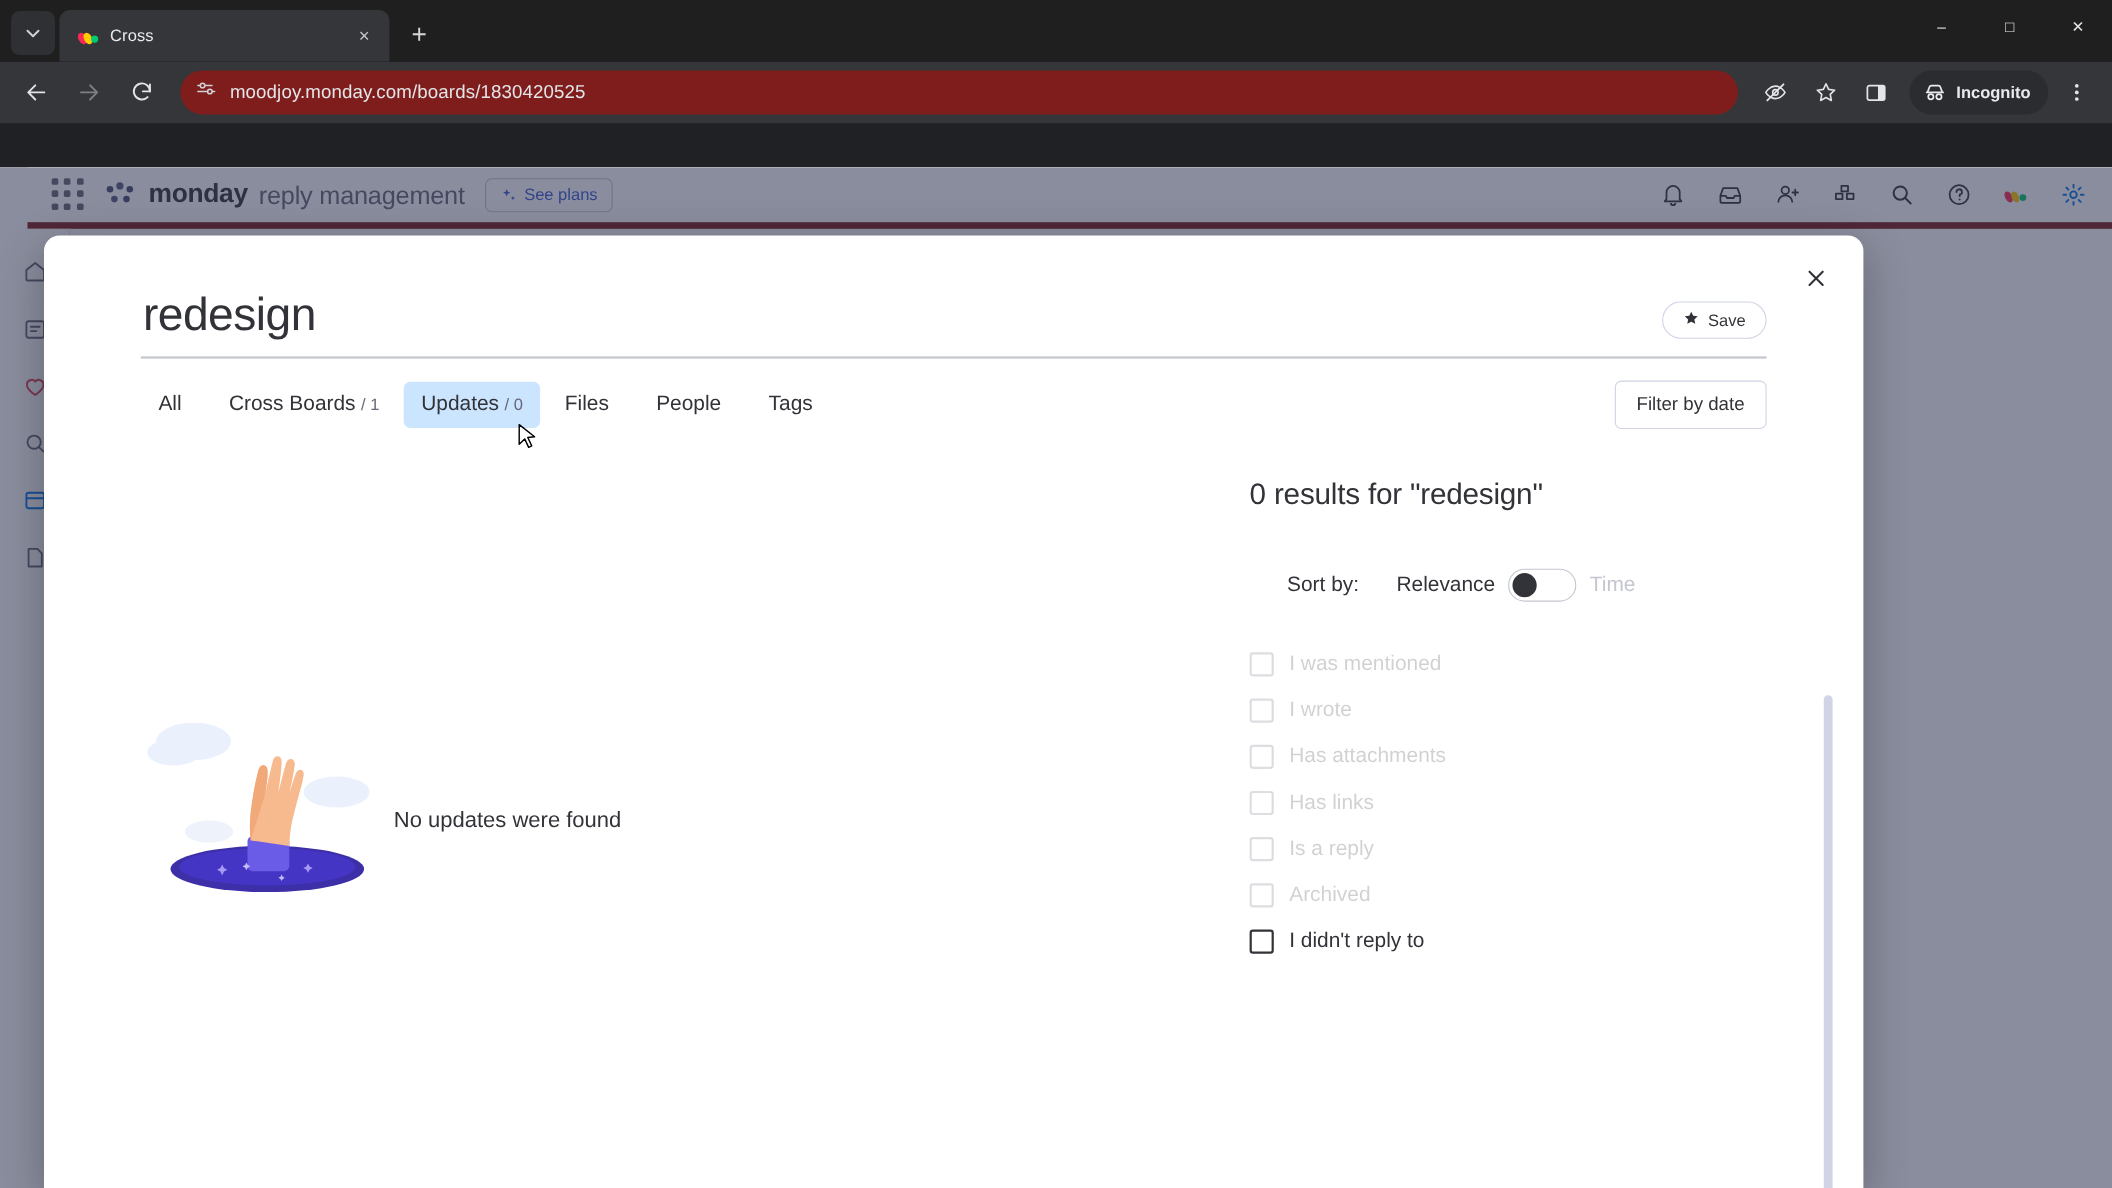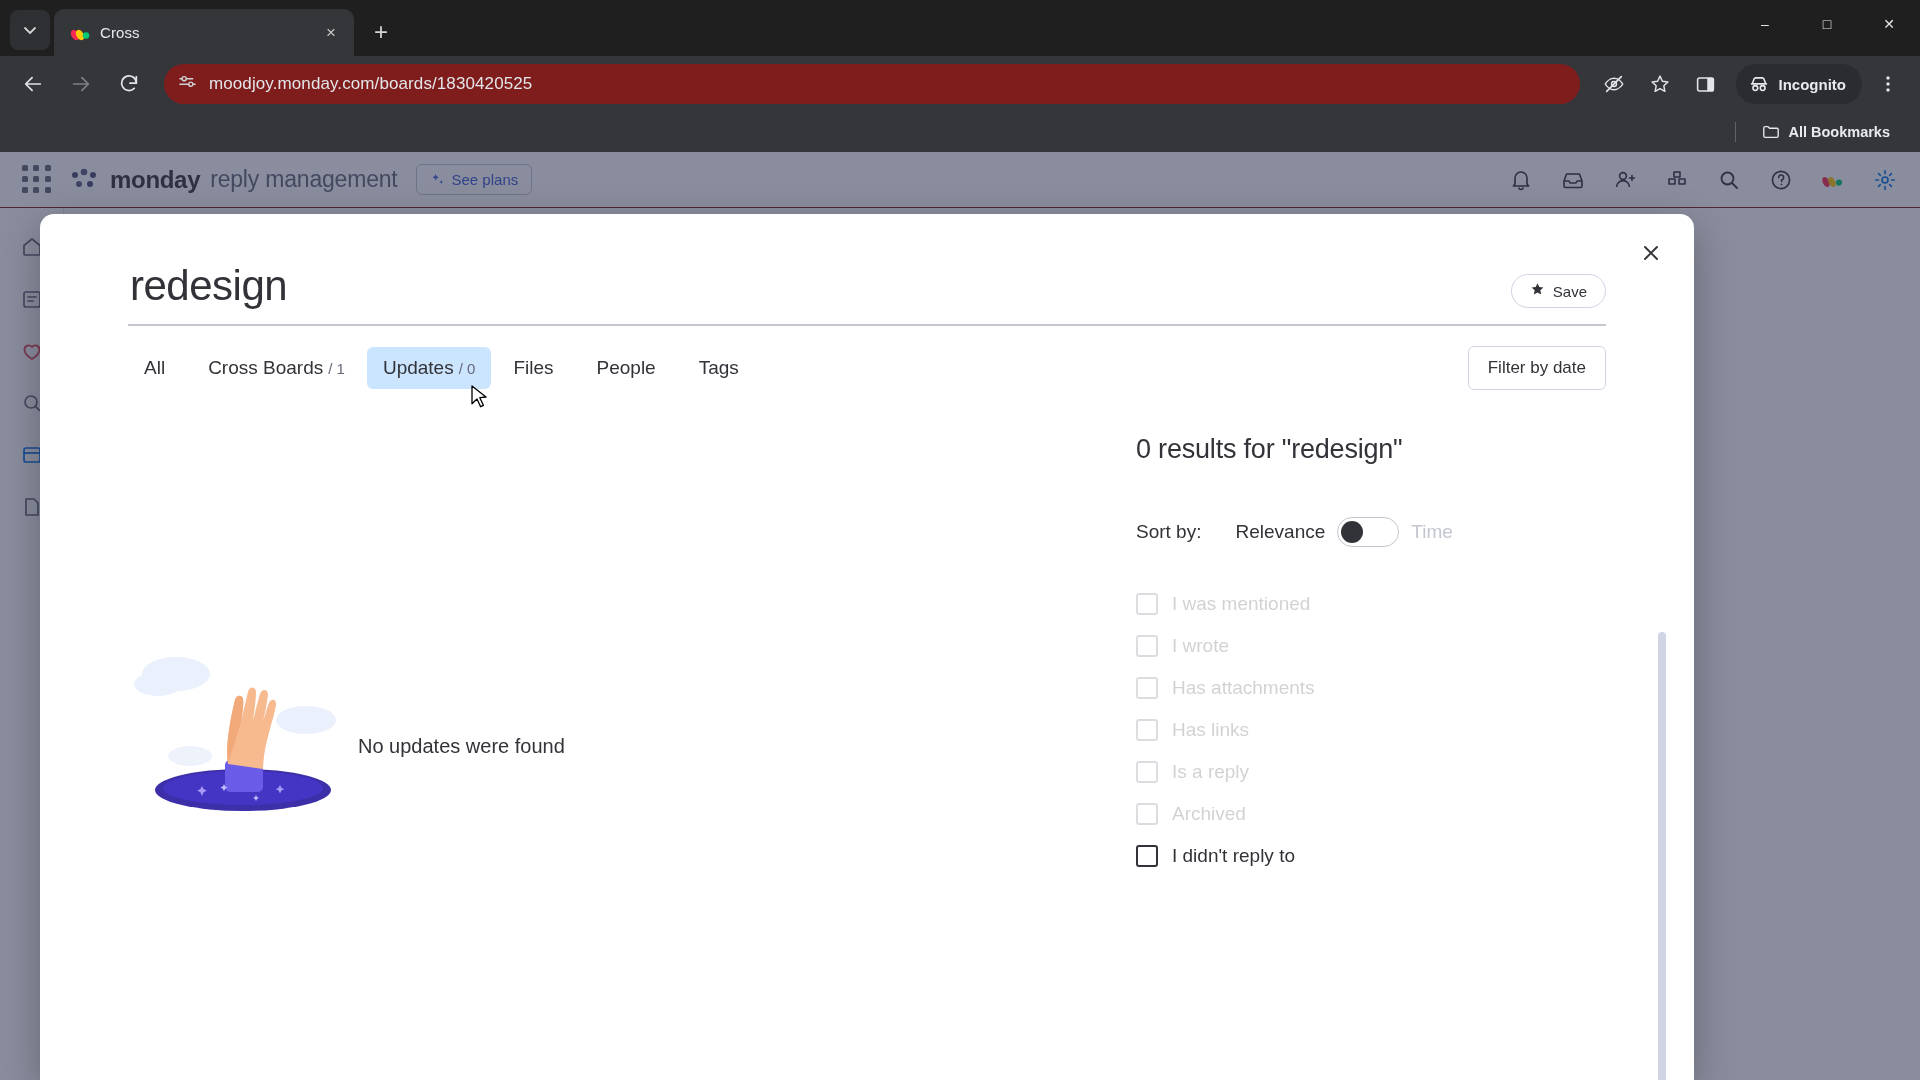--- a/index.html
+++ b/index.html
@@ -68,21 +68,21 @@
   }
   .bm-sep { width:1px; height:20px; background:#5f6368; margin-right: 8px;}
   .bm-item { display:flex; align-items:center; gap:8px; color:#e8eaed;
              font-size:14.5px; font-weight:600; cursor:pointer; padding: 4px 8px; border-radius:6px;}
 
   
   .page { position:absolute; left:0; top:152px; width:1920px; height:928px;
           background:#ffffff; overflow:hidden; }
   .md-topbar {
     height: 56px; background:#fff; display:flex; align-items:center;
-    padding: 0 22px; gap: 18px; border-bottom: 1px solid #7f1d1d;
+    padding: 0 22px; gap: 18px; border-bottom: 6px solid #7f1d1d; margin-left: 25px;
   }
   .md-waffle { width: 30px; height: 30px; display:grid; grid-template-columns: repeat(3,1fr);
                gap: 4px; }
   .md-waffle i { width:6px; height:6px; background:#676879; border-radius:1.5px; display:block;}
   .md-logo { display:flex; align-items:center; gap: 10px; }
   .md-logo-dots { width: 30px; height: 24px; position: relative; }
   .md-logo-text { font-size: 24px; font-weight: 700; color:#333; letter-spacing:-.3px;}
   .md-logo-sub { font-size: 23px; color:#676879; font-weight: 400; letter-spacing:-.2px;}
   .md-plans {
     border: 1px solid #c3c6d4; border-radius: 6px; padding: 6px 13px;
@@ -146,21 +146,21 @@
 
   .empty-pane {
     flex: 1; display:flex; flex-direction:row; align-items:center;
     padding-top: 46px; padding-right: 90px;
   }
   .empty-illu { width: 230px; height: 190px; position: relative; }
   .empty-text { margin-top: 26px; font-size: 20px; color:#323338; }
 
   .results-pane { width: 470px; padding-top: 44px; }
   .results-title { font-size: 27px; color:#323338; letter-spacing:-.2px;}
-  .sort-row { display:flex; align-items:center; gap: 34px; margin-top: 52px; }
+  .sort-row { display:flex; align-items:center; gap: 34px; margin-top: 52px; margin-left: 34px; }
   .sort-label { font-size: 19px; color:#323338; }
   .sort-opts { display:flex; align-items:center; gap: 12px; }
   .sort-opt { font-size: 19px; color:#323338; cursor:pointer; }
   .sort-opt.off { color:#c5c7d0; }
   .toggle {
     width: 62px; height: 30px; border-radius: 15px; border: 1.5px solid #c5c7d0;
     background:#fff; position: relative; cursor:pointer; flex:0 0 62px;
   }
   .toggle .knob {
     position:absolute; left: 3px; top: 3px; width: 22px; height: 22px;
@@ -271,29 +271,20 @@
     </div>
     <div class="tb-icon">
       <svg width="20" height="20" viewBox="0 0 20 20">
           <circle cx="10" cy="4" r="1.7" fill="currentColor"></circle>
           <circle cx="10" cy="10" r="1.7" fill="currentColor"></circle>
           <circle cx="10" cy="16" r="1.7" fill="currentColor"></circle>
         </svg>
     </div>
   </div>
 
-  <div class="bookmarkbar">
-    <div class="bm-sep"></div>
-    <div class="bm-item">
-      <svg width="18" height="18" viewBox="0 0 20 20">
-          <path d="M2 5.5A1.5 1.5 0 0 1 3.5 4h3.2l1.6 1.8h8.2A1.5 1.5 0 0 1 18 7.3v7.2a1.5 1.5 0 0 1-1.5 1.5h-13A1.5 1.5 0 0 1 2 14.5z" stroke="currentColor" stroke-width="1.5" fill="none" stroke-linejoin="round"></path>
-        </svg>
-      <span>All Bookmarks</span>
-    </div>
-  </div>
 
   <div class="page">
 
     <div class="md-topbar">
       <div class="md-waffle">
         <i></i>
           <i></i>
           <i></i>
           <i></i>
           <i></i>

